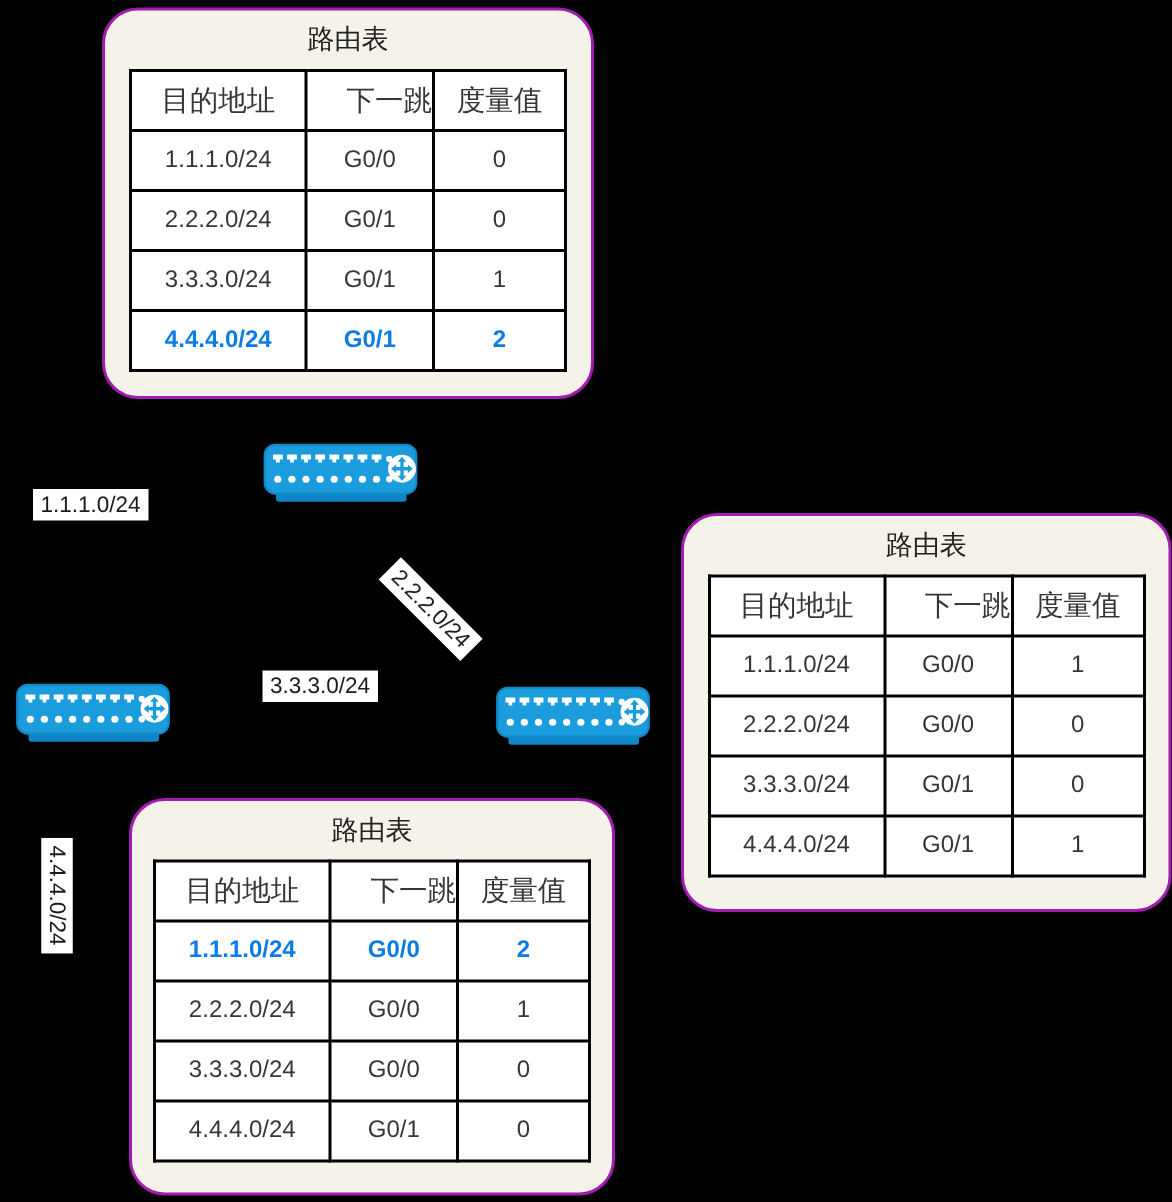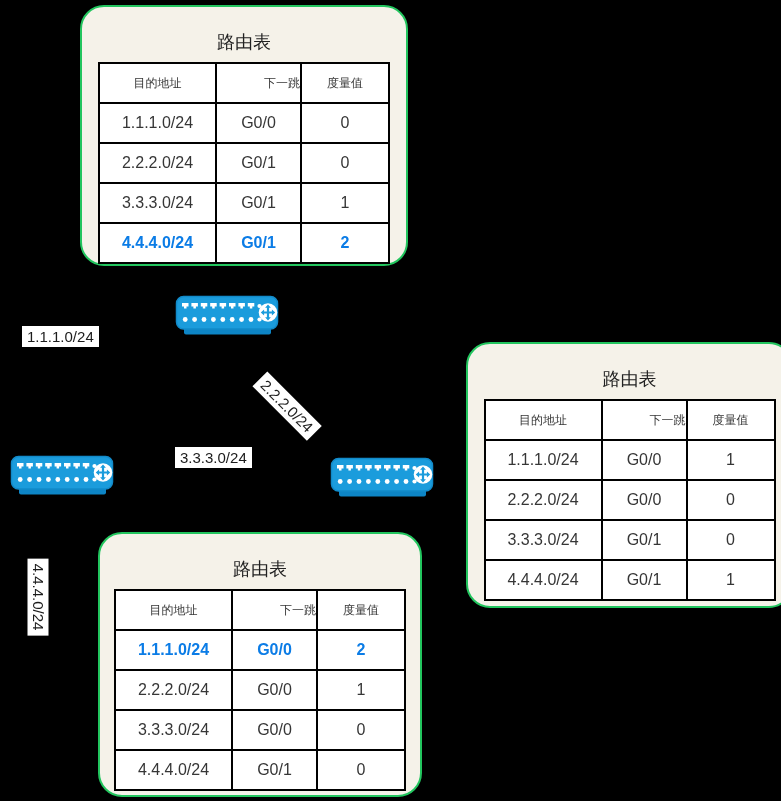--- a/index.html
+++ b/index.html
@@ -5,37 +5,36 @@
   html,body{margin:0;padding:0;background:#000;}
   body{
     width:781px;height:801px;position:relative;overflow:hidden;
     font-family:"Liberation Sans","DejaVu Sans",sans-serif;
   }
   .stage{position:absolute;inset:0;}
 
   
   .card{
     position:absolute;box-sizing:border-box;
-    background:#f5f2e9;border:2px solid #22c55e;border-radius:24px;
-    padding-top:21px;
-    margin-left:12px;
+    background:#f5f2e9;border:2px solid #a21caf;border-radius:24px;
+    padding-top:5px;
   }
   .card-title{
     margin:0;text-align:center;font-size:18px;font-weight:400;
     color:#222;line-height:28px;
   }
   table.rt{
     border-collapse:collapse;margin:6px auto 0;background:#fff;
     table-layout:fixed;
   }
   .rt th,.rt td{
     border:2px solid #000;text-align:center;vertical-align:middle;
     height:38px;padding:0;color:#363636;font-size:16px;font-weight:400;
   }
-  .rt th{font-size:12px;font-family:Liberation Mono, monospace;}
+  .rt th{font-size:19px;font-family:Liberation Mono, monospace;}
   .rt .c-dest{width:115px;}
   .rt .c-hop{width:83px;text-align:right;}
   .rt .c-metric{width:86px;border-radius:13px;}
   tr.hl td{color:#0b7ce6;font-weight:700;}
 
   
   .netlabel{
     position:absolute;background:#fff;color:#1c1c1c;font-size:15px;
     line-height:21px;padding:0 5px;white-space:nowrap;
   }

